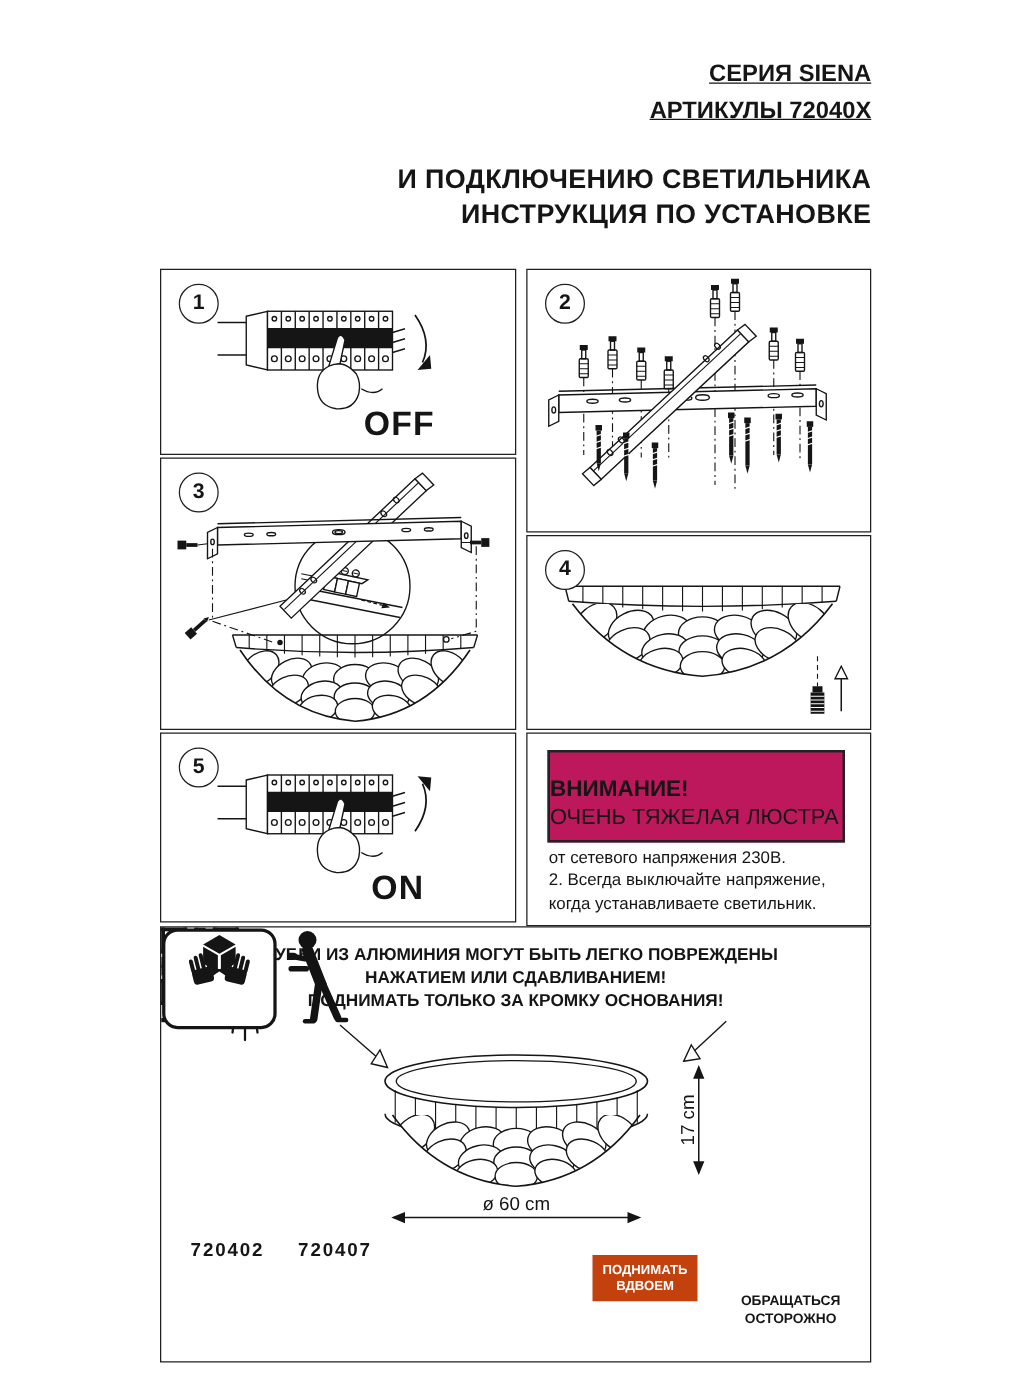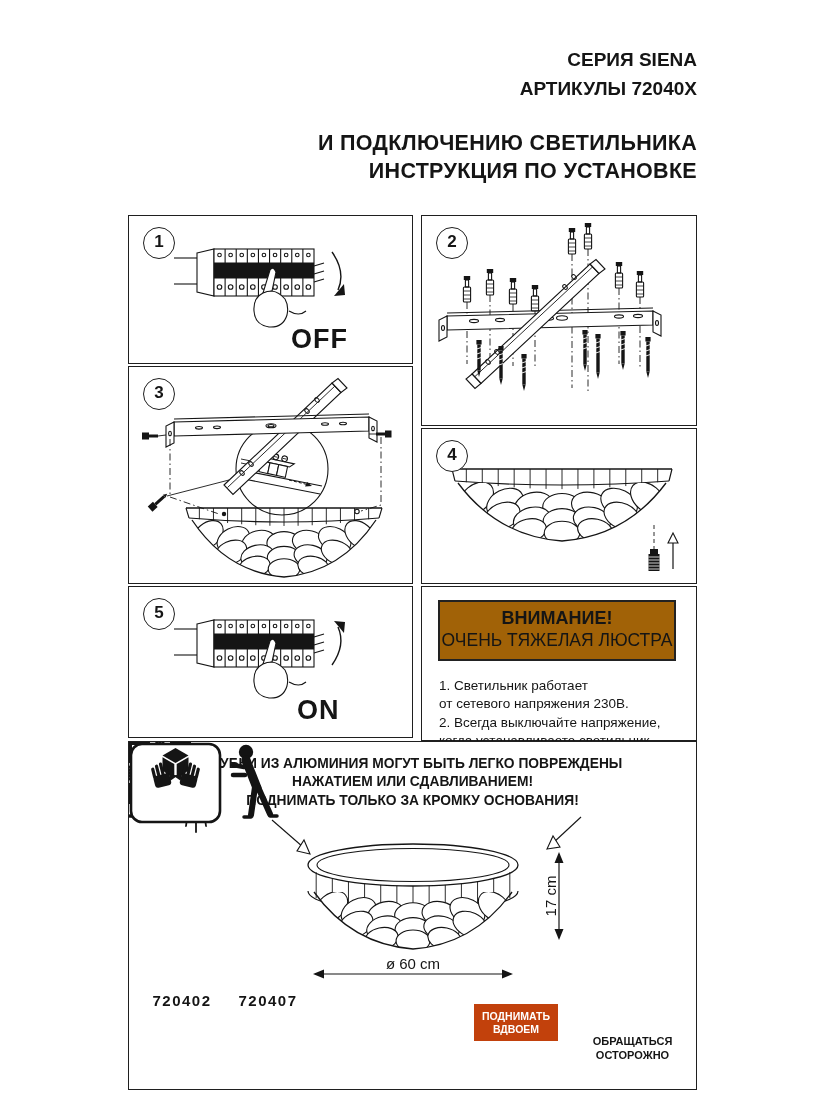--- a/index.html
+++ b/index.html
@@ -7,31 +7,31 @@
         font-family:"Liberation Sans",sans-serif;color:#151515;overflow:hidden;}
   
   .logo{position:absolute;left:130px;top:52px;width:117px;height:120px;border:1.6px solid #2a2a2a;
         box-sizing:border-box;text-align:center;padding-top:12px;background:#fff;}
   .logo-light{font-family:"Liberation Serif",serif;font-weight:bold;font-size:30px;line-height:1.0;letter-spacing:.5px;}
   .logo-star{font-family:"Liberation Serif",serif;font-weight:bold;font-size:37px;line-height:1.0;letter-spacing:.5px;margin-top:-2px;}
   .logo-group{font-size:13px;letter-spacing:6px;text-indent:6px;color:#222;margin-top:3px;}
   .flag{display:flex;width:100px;height:9px;margin:6px auto 0;border:1px solid #3a3a3a;box-sizing:border-box;}
   .flag div{flex:1;height:100%;}
   .head-right{position:absolute;right:129px;top:46px;text-align:right;}
-  .head-series{font-size:19px;font-weight:bold;line-height:1.5;}
+  .head-series{font-size:19px;font-weight:bold;line-height:1.5;text-decoration:underline;}
   .head-title{font-size:21.5px;font-weight:bold;margin-top:26px;line-height:1.32;letter-spacing:.3px;}
   
   .panel{position:absolute;border:1.2px solid #1f1f1f;background:#fff;box-sizing:border-box;}
   .panel > svg{position:absolute;left:0;top:0;}
   .stepnum{position:absolute;left:14px;top:11px;width:30px;height:30px;border:1.5px solid #1f1f1f;
            border-radius:50%;font-size:17px;font-weight:bold;text-align:center;line-height:28px;background:#fff;z-index:3;}
   .switch-label{position:absolute;font-size:27px;font-weight:600;letter-spacing:1px;z-index:3;}
   
   .warnbox{position:absolute;left:16px;top:13px;width:234px;height:52px;border:2px solid #222;
-           text-align:center;padding-top:5px;box-sizing:content-box;background:#a16207;}
+           text-align:left;padding-top:18px;box-sizing:content-box;background:#be185d;}
   .warn-title{font-size:18px;font-weight:bold;line-height:1.25;}
   .warn-sub{font-size:17.5px;line-height:1.25;}
   .notes{position:absolute;left:17px;top:90px;font-size:13.5px;line-height:1.36;}
   
   .caution{position:absolute;left:0;top:13px;width:100%;text-align:center;font-size:13.8px;
            font-weight:bold;line-height:1.33;z-index:2;}
   .dim-d{position:absolute;left:214px;top:213px;width:140px;text-align:center;font-size:15px;z-index:2;}
   .dim-h{position:absolute;left:386px;top:146px;width:70px;height:16px;text-align:center;font-size:15px;
          transform:rotate(-90deg);z-index:2;}
   .prod-label{position:absolute;width:72px;text-align:center;font-size:15px;font-weight:600;letter-spacing:1.5px;z-index:2;}
@@ -446,21 +446,20 @@
       </svg>
     <div class="switch-label" style="left:168px;top:108px;">ON</div>
   </div>
 
   <div class="panel" style="left:421px;top:586px;width:276px;height:155px;">
     <div class="warnbox">
       <div class="warn-title">ВНИМАНИЕ!</div>
       <div class="warn-sub">ОЧЕНЬ ТЯЖЕЛАЯ ЛЮСТРА</div>
     </div>
     <div class="notes">
-      <div>1. Светильник работает</div>
       <div>от сетевого напряжения 230В.</div>
       <div>2. Всегда выключайте напряжение,</div>
       <div>когда устанавливаете светильник.</div>
     </div>
   </div>
 
   <div class="panel" style="left:128px;top:741px;width:569px;height:349px;">
     <div class="caution">
       <div>ТРУБКИ ИЗ АЛЮМИНИЯ МОГУТ БЫТЬ ЛЕГКО ПОВРЕЖДЕНЫ</div>
       <div>НАЖАТИЕМ ИЛИ СДАВЛИВАНИЕМ!</div>

